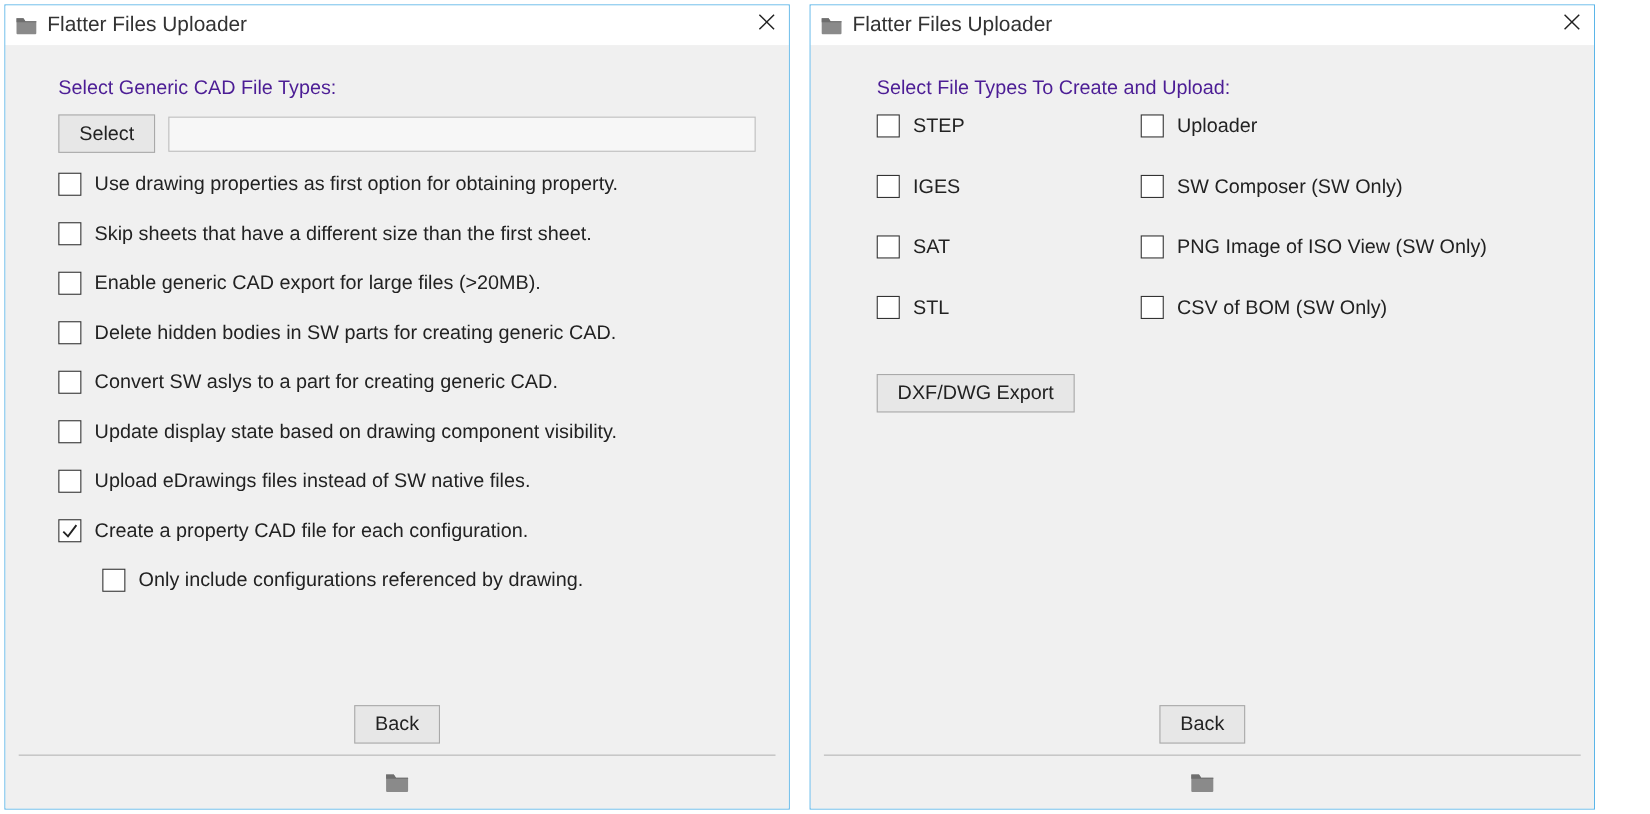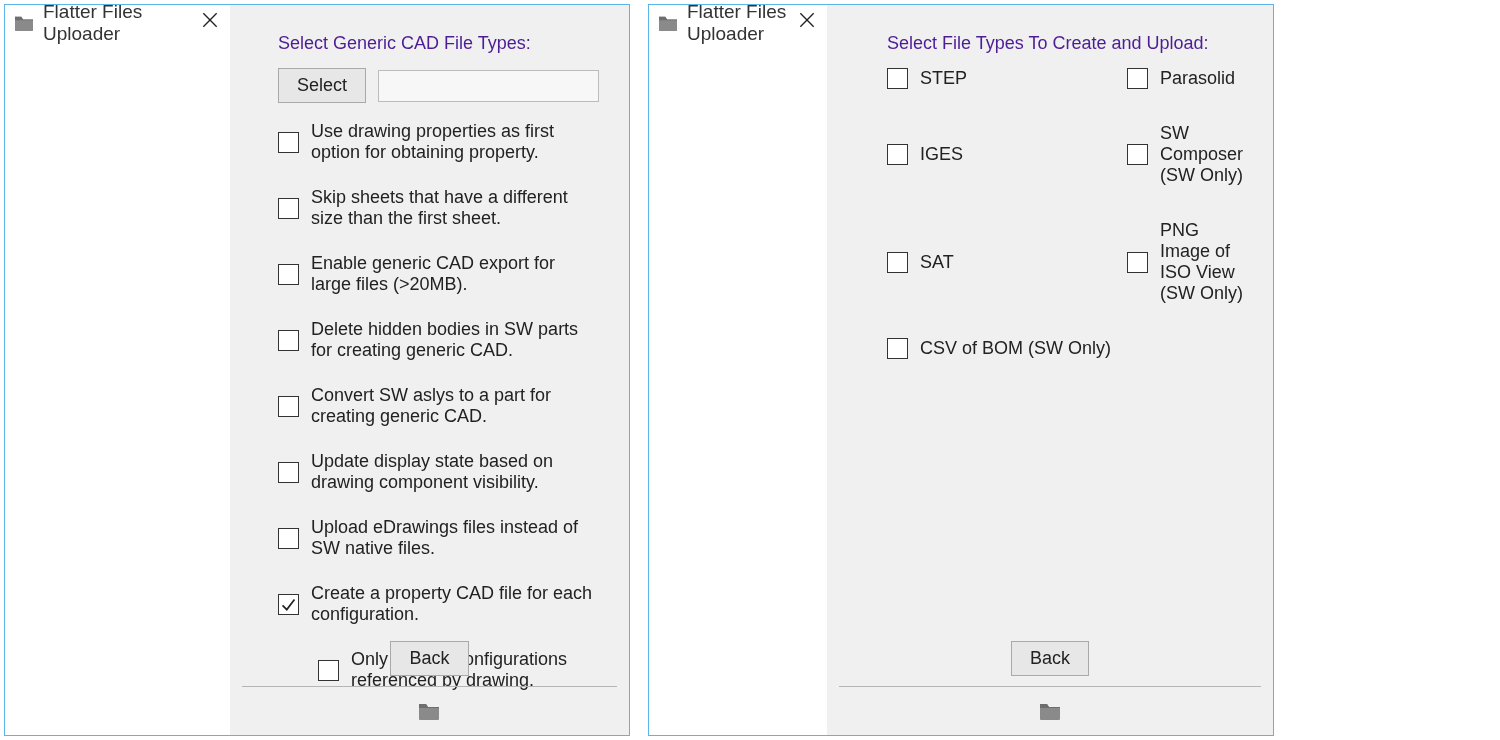--- a/index.html
+++ b/index.html
@@ -13,24 +13,24 @@
       background: #ffffff;
       width: 1500px;
       height: 740px;
       display: flex;
       gap: 18px;
       padding: 4px;
     }
     .dialog {
       border: 1px solid #5bb5e8;
       background: #ffffff;
-      width: 626px;
+      width: 714px;
       height: 732px;
       display: flex;
-      flex-direction: row;
+      flex-direction: column;
     }
     .titlebar {
       background: #ffffff;
       display: flex;
       align-items: center;
       padding: 4px 10px 4px 8px;
       height: 36px;
     }
     .titlebar .folder-icon {
       width: 22px;
@@ -268,44 +268,51 @@
   <div class="content" style="padding-left:60px;">
     <div class="section-label">Select File Types To Create and Upload:</div>
 
     <div class="filetype-grid" id="right-filetypes">
         <div class="ft-item">
           <span class="checkbox"></span>
           <span class="checkbox-label">STEP</span>
         </div>
         <div class="ft-item">
           <span class="checkbox"></span>
-          <span class="checkbox-label">Parasolid</span>
+          <span class="checkbox-label">Uploader</span>
         </div>
         <div class="ft-item">
           <span class="checkbox"></span>
           <span class="checkbox-label">IGES</span>
         </div>
         <div class="ft-item">
           <span class="checkbox"></span>
           <span class="checkbox-label">SW Composer (SW Only)</span>
         </div>
         <div class="ft-item">
           <span class="checkbox"></span>
           <span class="checkbox-label">SAT</span>
         </div>
         <div class="ft-item">
           <span class="checkbox"></span>
           <span class="checkbox-label">PNG Image of ISO View (SW Only)</span>
         </div>
         <div class="ft-item">
           <span class="checkbox"></span>
+          <span class="checkbox-label">STL</span>
+        </div>
+        <div class="ft-item">
+          <span class="checkbox"></span>
           <span class="checkbox-label">CSV of BOM (SW Only)</span>
         </div>
       </div>
 
+    <div class="dxf-btn-wrap">
+      <button class="btn">DXF/DWG Export</button>
+    </div>
 
     <div class="bottom-area">
       <div class="back-row">
         <button class="btn">Back</button>
       </div>
       <div class="divider"></div>
       <div class="footer-icon-row">
         <svg viewBox="0 0 24 20">
             <path d="M2 3 h7 l2 3 h11 v12 a1 1 0 0 1 -1 1 H3 a1 1 0 0 1 -1 -1 Z" fill="#8a8a8a"></path>
             <path d="M2 3 h7 l2 3 h11 v1 H2 Z" fill="#6e6e6e"></path>

